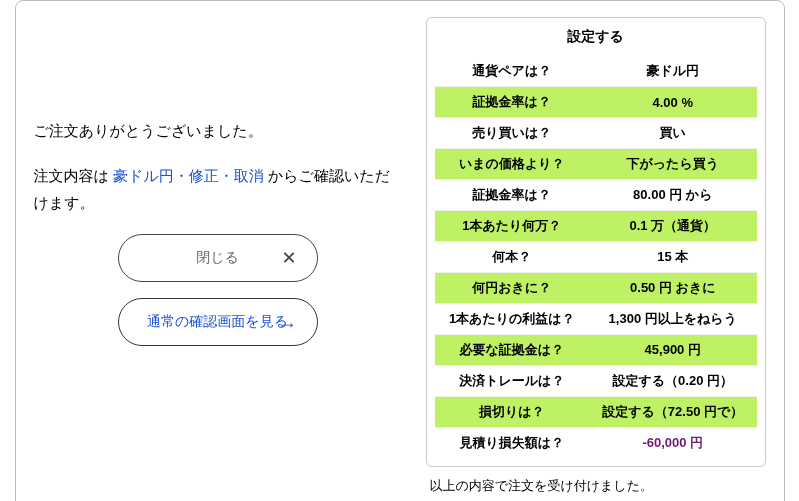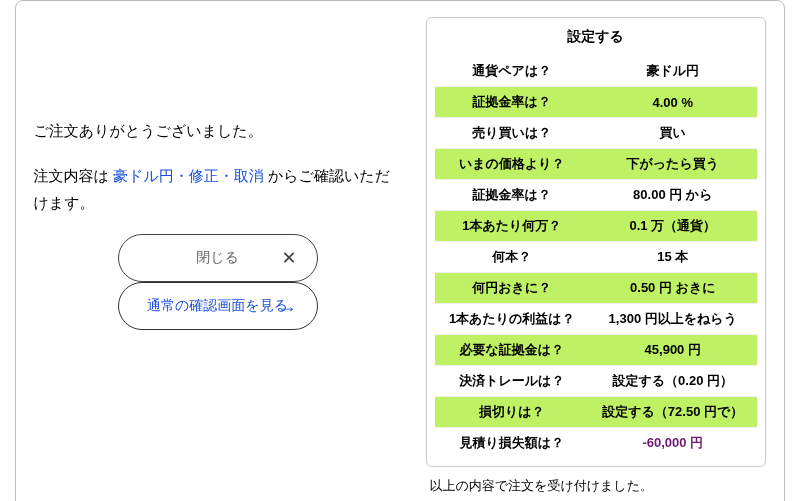--- a/index.html
+++ b/index.html
@@ -1,21 +1,21 @@
 <!DOCTYPE html>
 <html><head>
   <meta charset="utf-8">
   <style>
     * { box-sizing: border-box; margin: 0; padding: 0; }
     body { font-family: -apple-system, "Hiragino Sans", "Hiragino Kaku Gothic ProN", Meiryo, sans-serif; background: #fff; font-size: 13px; color: #000; }
     .panel { width: 770px; margin: 0 auto; border: 1px solid #bbb; border-radius: 8px; padding: 16px 18px 16px 18px; display: flex; gap: 24px; }
     .left { flex: 1; padding-top: 100px; }
     .msg { font-size: 15px; line-height: 1.8; margin-bottom: 18px; }
     .link { color: #1a4fd8; text-decoration: none; }
-    .button-wrap { display: flex; flex-direction: column; align-items: center; }
+    .button-wrap { display: flex; flex-direction: column; gap: 16px; align-items: center; }
     .btn { width: 200px; height: 48px; border: 1px solid #333; border-radius: 24px; background: #fff; font-size: 14px; display: flex; align-items: center; justify-content: center; gap: 12px; cursor: pointer; position: relative; }
     .btn-close { color: #666; border-color: #444; font-weight: 500; }
     .btn-close .x-icon { font-size: 18px; color: #444; position: absolute; right: 20px; }
     .btn-normal { color: #1a4fd8; border-color: #333; }
     .btn-normal .arrow-icon { color: #1a4fd8; font-size: 18px; font-weight: bold; position: absolute; right: 20px; }
     .right { width: 340px; }
     .summary-box { border: 1px solid #ccc; border-radius: 6px; padding: 10px 8px 8px 8px; margin-bottom: 10px; box-shadow: 0 0 0 1px rgba(0,0,0,0.02); }
     .summary-title { text-align: center; font-weight: bold; font-size: 14px; margin-bottom: 10px; }
     table { width: 100%; border-collapse: collapse; }
     td { padding: 6px 8px; font-size: 13px; font-weight: bold; }

